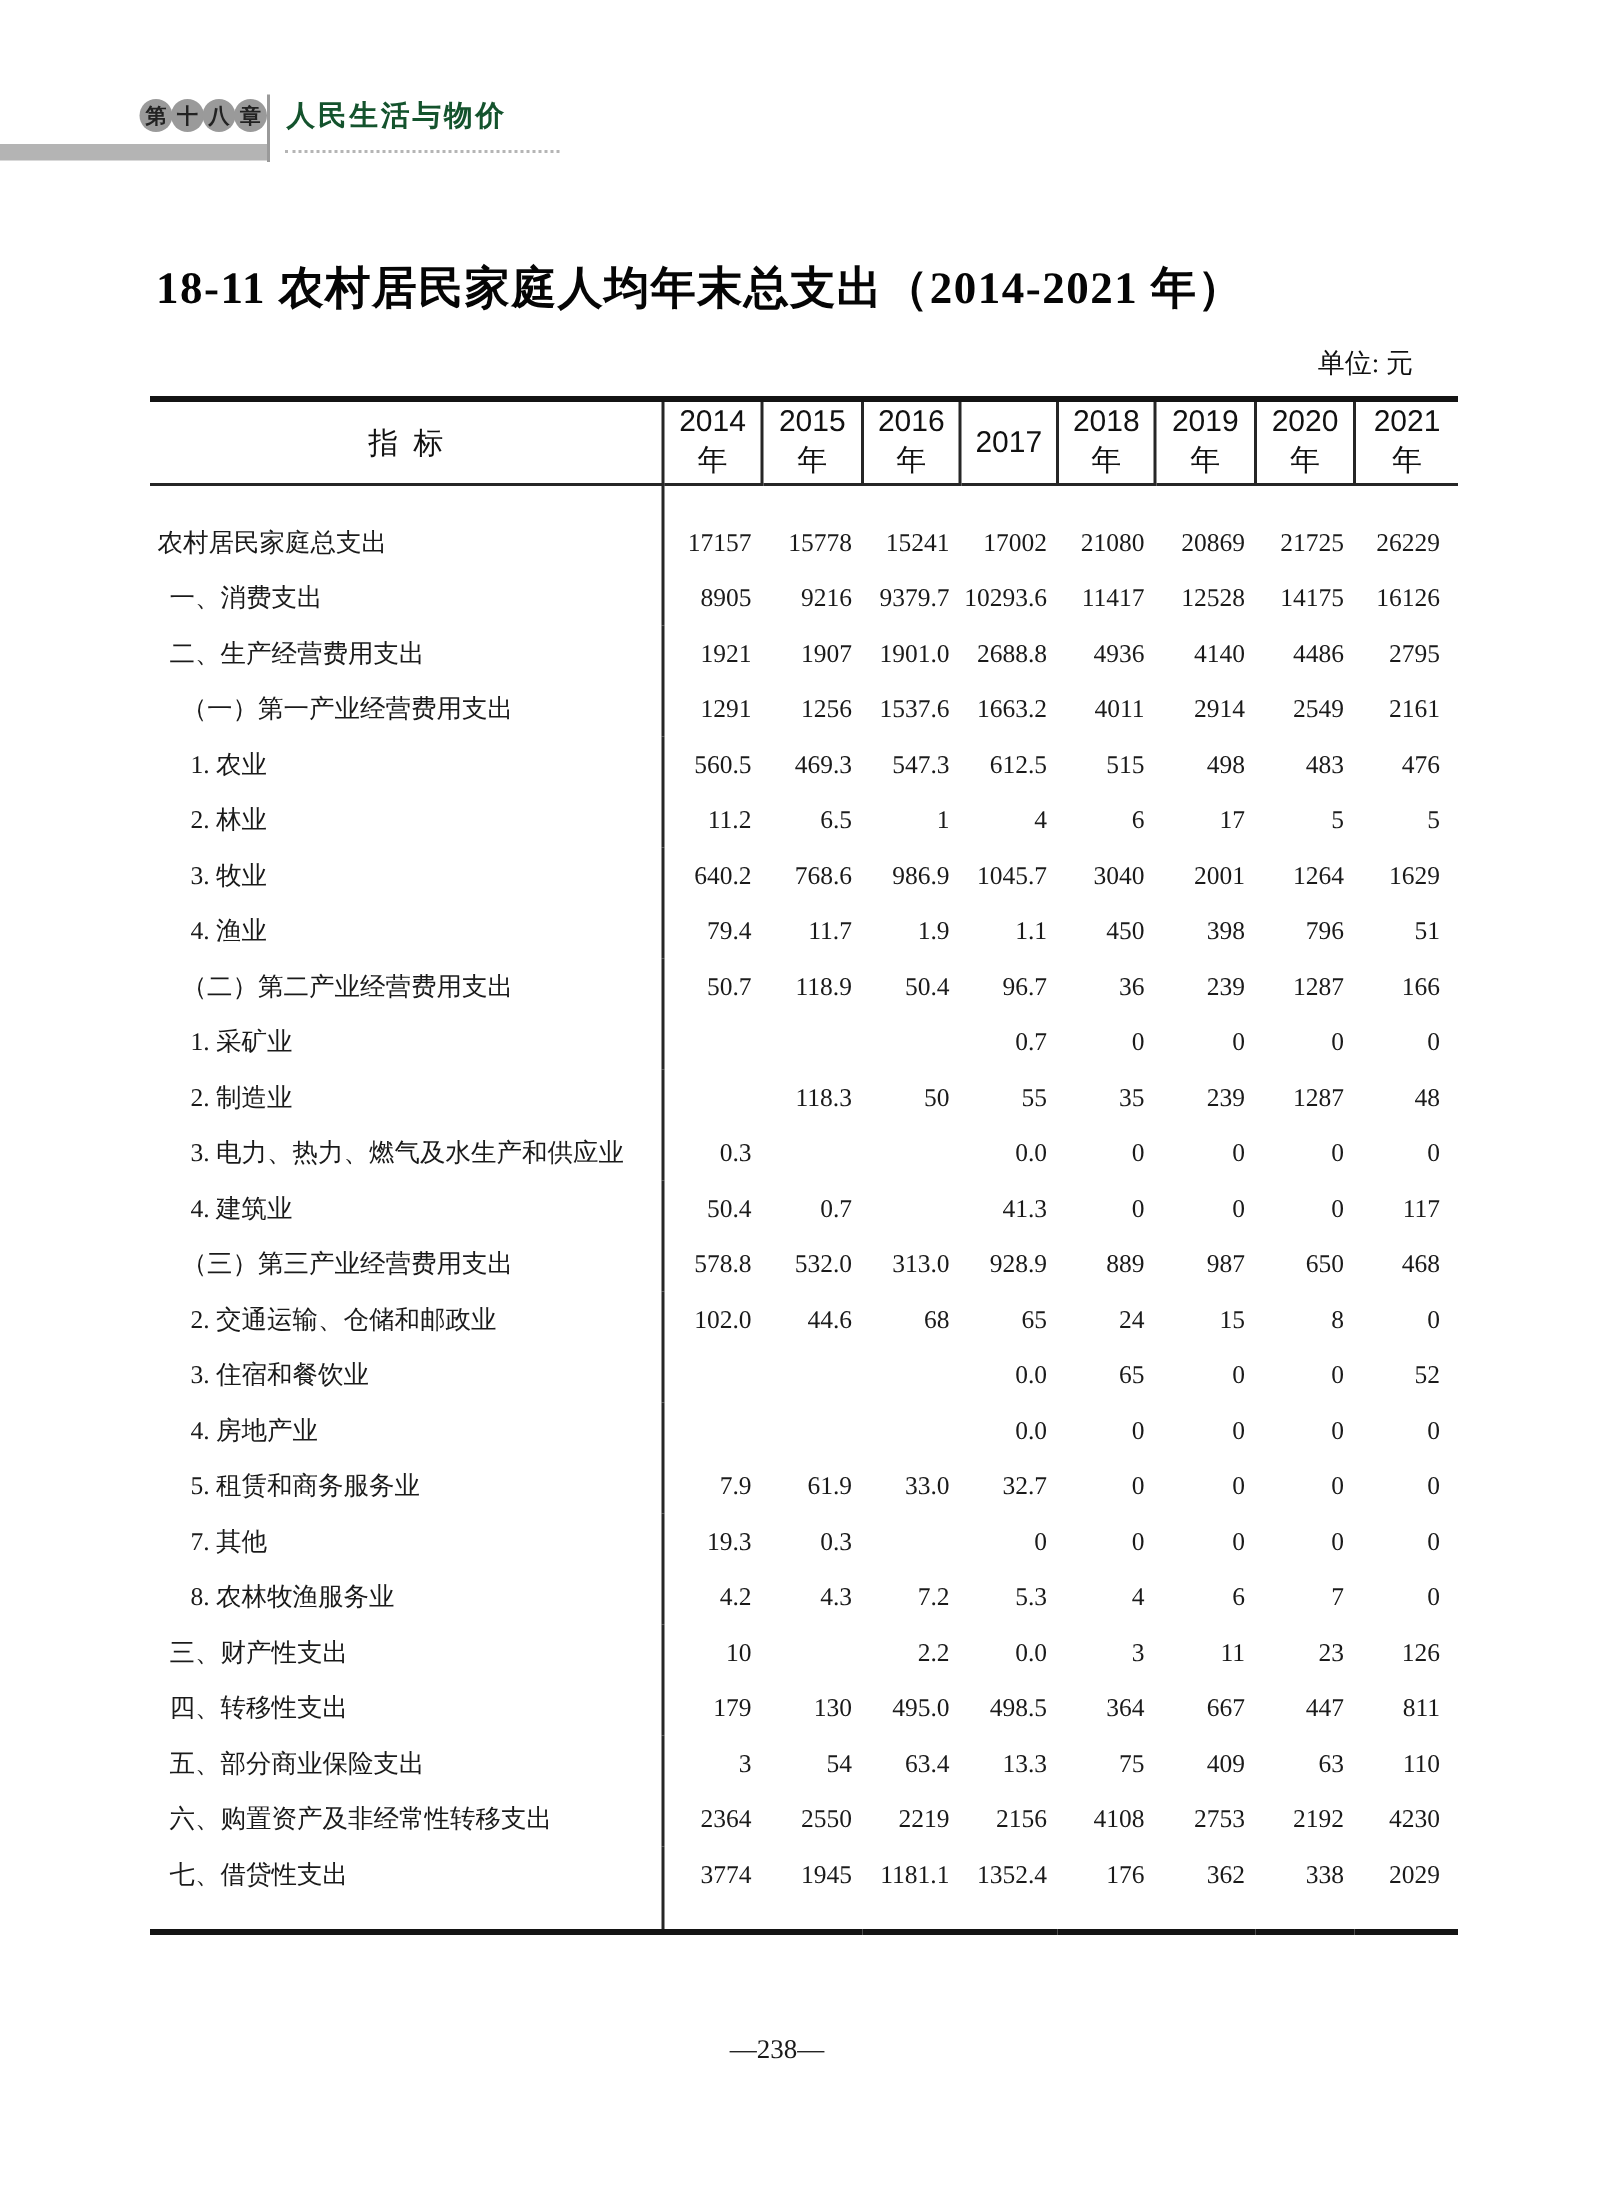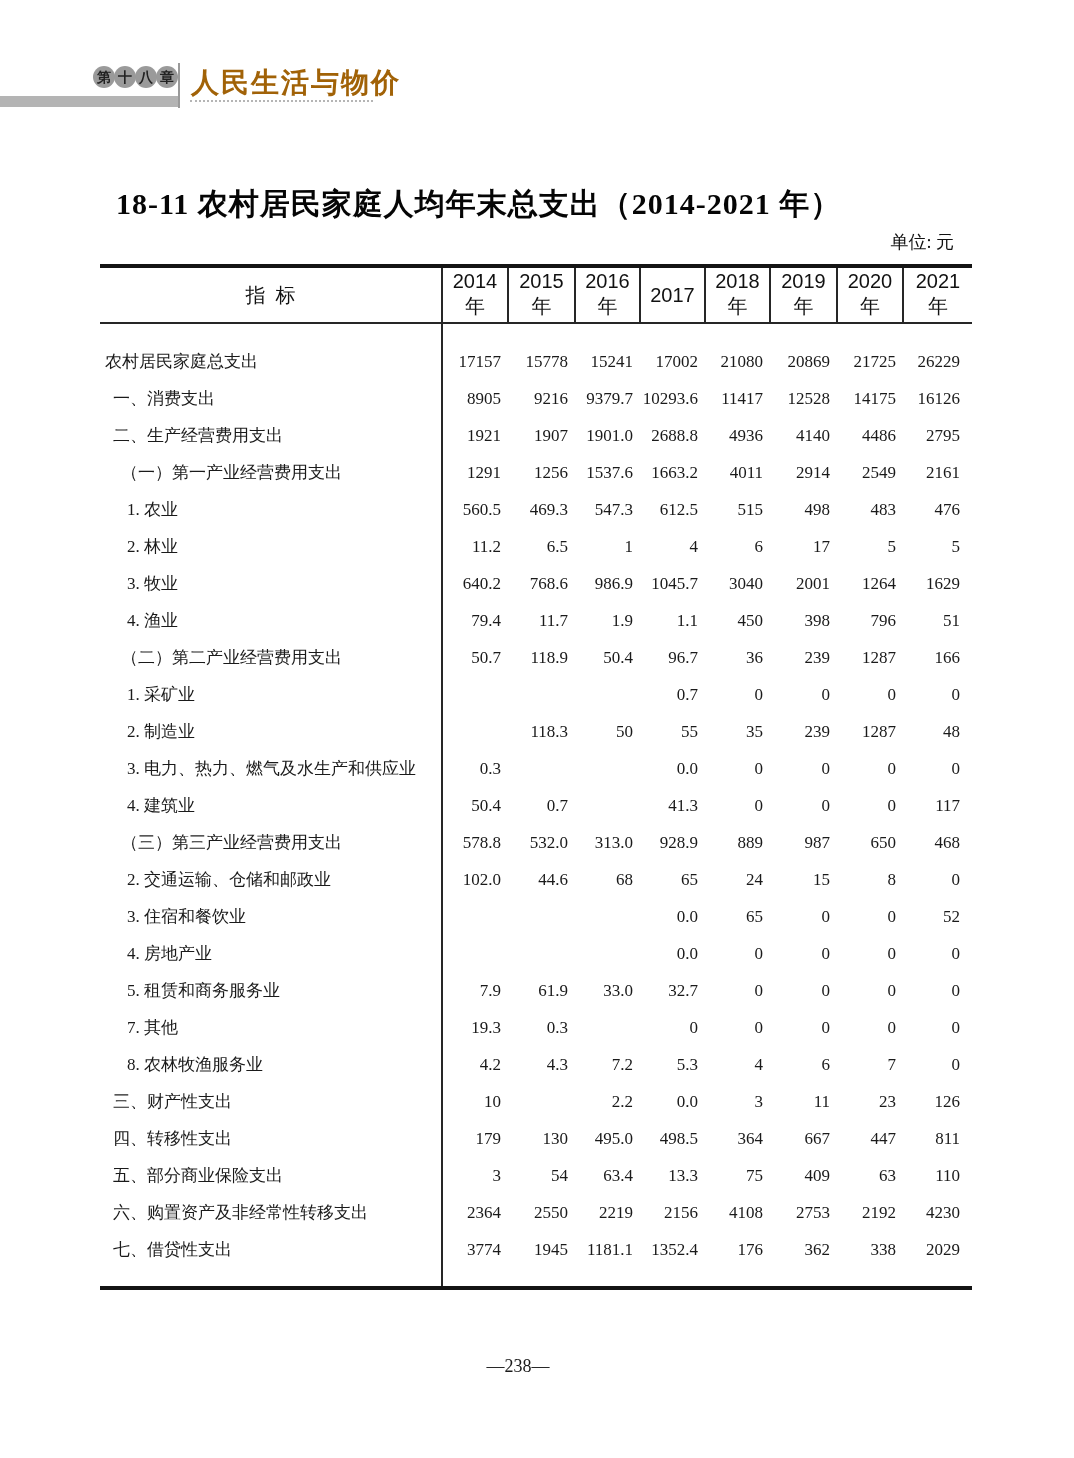--- a/index.html
+++ b/index.html
@@ -14,32 +14,32 @@
   .badge { position:absolute; left:93px; top:66px; display:flex; }
   .badge .circle {
     width:22px; height:22px; border-radius:50%; background:#9a9a9a;
     color:#222; font-size:14px; font-weight:bold; line-height:22px;
     text-align:center; margin-right:-1px;
     font-family:"Liberation Sans", sans-serif;
   }
   .gray-bar { position:absolute; left:0; top:96px; width:179px; height:11px; background:#b4b4b4; }
   .header-vline { position:absolute; left:178px; top:63px; width:2px; height:45px; background:#9a9a9a; }
   .chapter-title {
-    position:absolute; left:191px; top:64px; font-size:28px; font-weight:bold;
-    letter-spacing:2px; font-family:Liberation Mono, monospace; color:#a16207;
+    position:absolute; left:191px; top:64px; font-size:19px; font-weight:bold;
+    letter-spacing:2px; font-family:Liberation Mono, monospace; color:#14532d;
   }
   .dotted-underline { position:absolute; left:190px; top:100px; width:183px; border-bottom:2px dotted #b5b5b5; }
 
   
   .table-title {
-    position:absolute; left:100px; top:168px; margin:16px;
+    position:absolute; left:100px; top:168px; margin:4px;
     font-size:30px; font-weight:bold; letter-spacing:1px; color:#050505;
   }
   .unit-line {
-    position:absolute; left:112px; top:230px; width:872px; box-sizing:border-box;
+    position:absolute; left:100px; top:230px; width:872px; box-sizing:border-box;
     text-align:right; padding-right:30px; font-size:18px; color:#111;
   }
 
   
   table.data-table {
     position:absolute; left:100px; top:264px; width:872px;
     border-collapse:collapse; table-layout:fixed;
     border-top:4px solid #141414; border-bottom:4px solid #141414;
     font-size:17px;
   }

